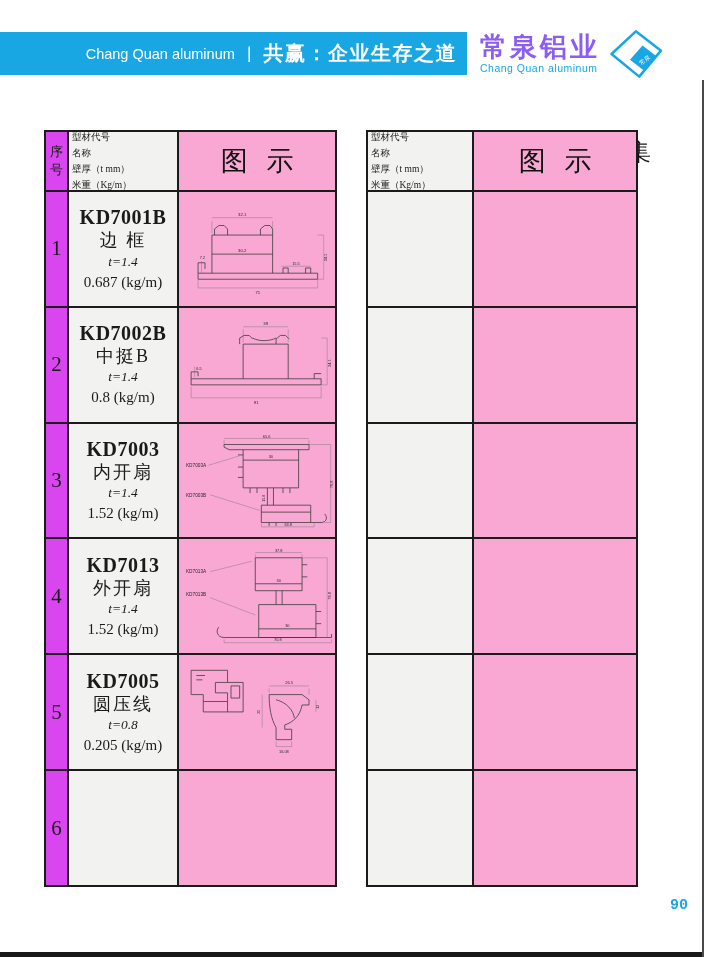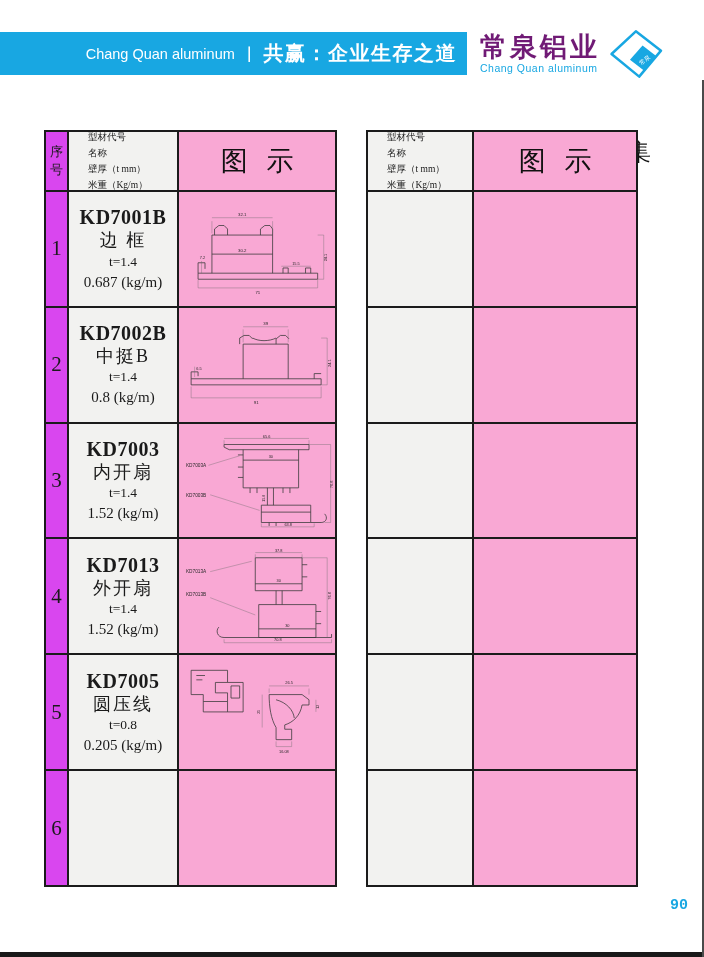--- a/index.html
+++ b/index.html
@@ -15,21 +15,21 @@
   }
   .banner .en{font-family:"Liberation Sans",sans-serif;font-size:14.5px;}
   .banner .sep{margin:0 7px;font-size:15px;font-weight:bold;}
   .banner .cn{font-size:20px;font-weight:bold;letter-spacing:1.5px;}
   
   .logo{
     position:absolute;left:474px;top:28px;width:230px;height:52px;
     display:flex;align-items:center;justify-content:flex-start;background:#fff;
   }
   .logo-texts{display:flex;flex-direction:column;align-items:flex-start;margin-left:6px;}
-  .logo-cn{font-family:"Liberation Sans",sans-serif;font-weight:bold;color:#701a75;
+  .logo-cn{font-family:"Liberation Sans",sans-serif;font-weight:bold;color:#8b5cf6;
     font-size:27px;line-height:1;letter-spacing:3px;}
   .logo-en{font-family:"Liberation Sans",sans-serif;color:#18a7e2;font-size:10.5px;
     margin-top:1px;letter-spacing:0.5px;}
   .logo-mark{width:62px;height:52px;margin-left:4px;flex:none;}
   
   .series-title{
     position:absolute;top:93px;left:0;width:652px;text-align:right;
     font-size:25px;letter-spacing:1px;color:#111;margin-top:42px;
   }
   .page-num{
@@ -51,27 +51,27 @@
   .tcell{box-sizing:border-box;border-left:2px solid #1b1b1b;min-width:0;}
   .tcell:first-child{border-left:none;}
   .c-seq{width:21px;flex:none;background:#d946ef;display:flex;align-items:center;
     justify-content:center;font-size:21px;}
   .c-info{width:110px;flex:none;background:#f2f2f0;display:flex;flex-direction:column;
     justify-content:center;text-align:center;padding:2px;}
   #right-table .c-info{width:104px;}
   .c-diag{flex:1;background:#f9a8d4;position:relative;}
   .h-seq{font-size:13px;}
   .seq-stack{width:1em;line-height:1.35;word-break:break-all;text-align:center;}
-  .h-info{align-items:flex-start;justify-content:center;padding-left:19px;
+  .h-info{align-items:flex-start;justify-content:center;padding-left:3px;
     font-size:9.5px;line-height:1.7;text-align:left;}
   .h-diag{display:flex;align-items:center;justify-content:center;
     font-size:27px;letter-spacing:6px;text-indent:6px;color:#111;}
   .code{font-weight:bold;font-size:20px;letter-spacing:0.5px;line-height:1.2;}
   .pname{font-size:18px;letter-spacing:2px;line-height:1.3;}
-  .thick{font-size:13.5px;line-height:1.4;}
+  .thick{font-size:13.5px;line-height:1.4;font-style:italic;}
   .weight{font-size:15px;line-height:1.4;}
   
   .diag-host{position:absolute;inset:0;}
   .diag-host svg{width:100%;height:100%;display:block;}
   .diag-host path{fill:none;stroke:#3a3a3a;stroke-width:0.9;stroke-linejoin:round;}
   .diag-host path.dim{stroke:#6a6a6a;stroke-width:0.45;}
   .diag-host text{fill:#2a2a2a;font-family:"Liberation Sans",sans-serif;}
 </style>
 </head>
 <body>

